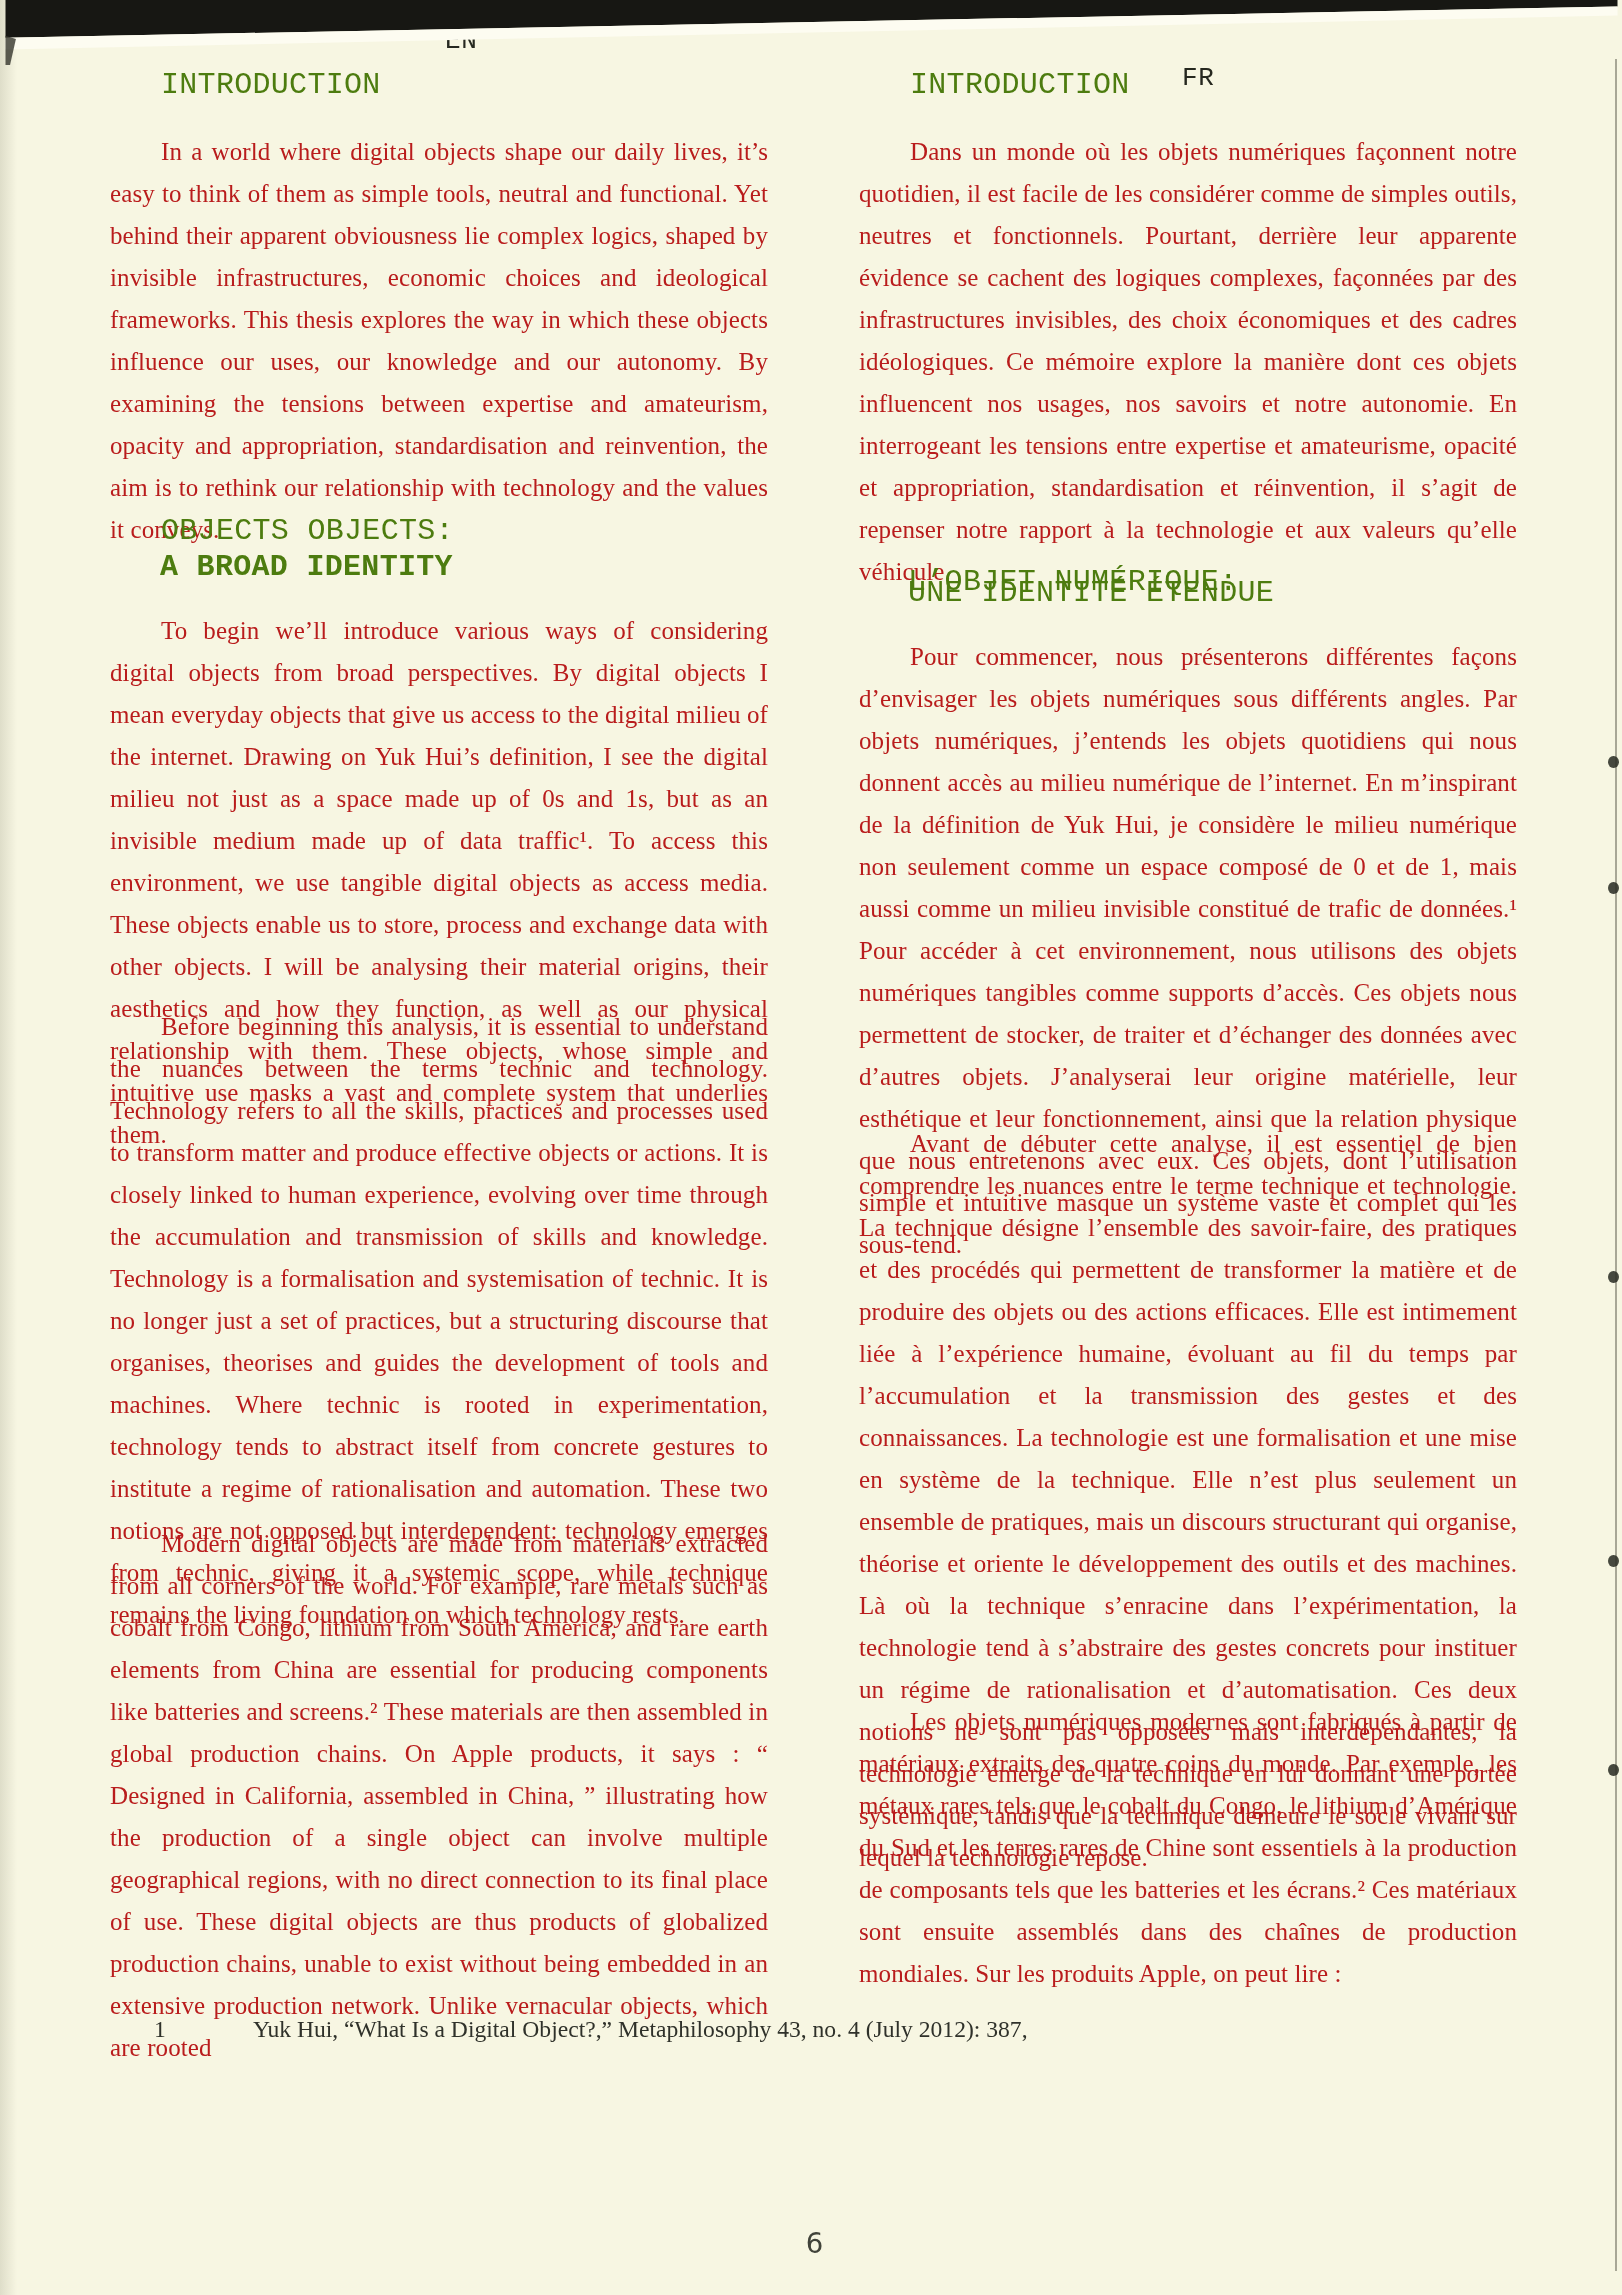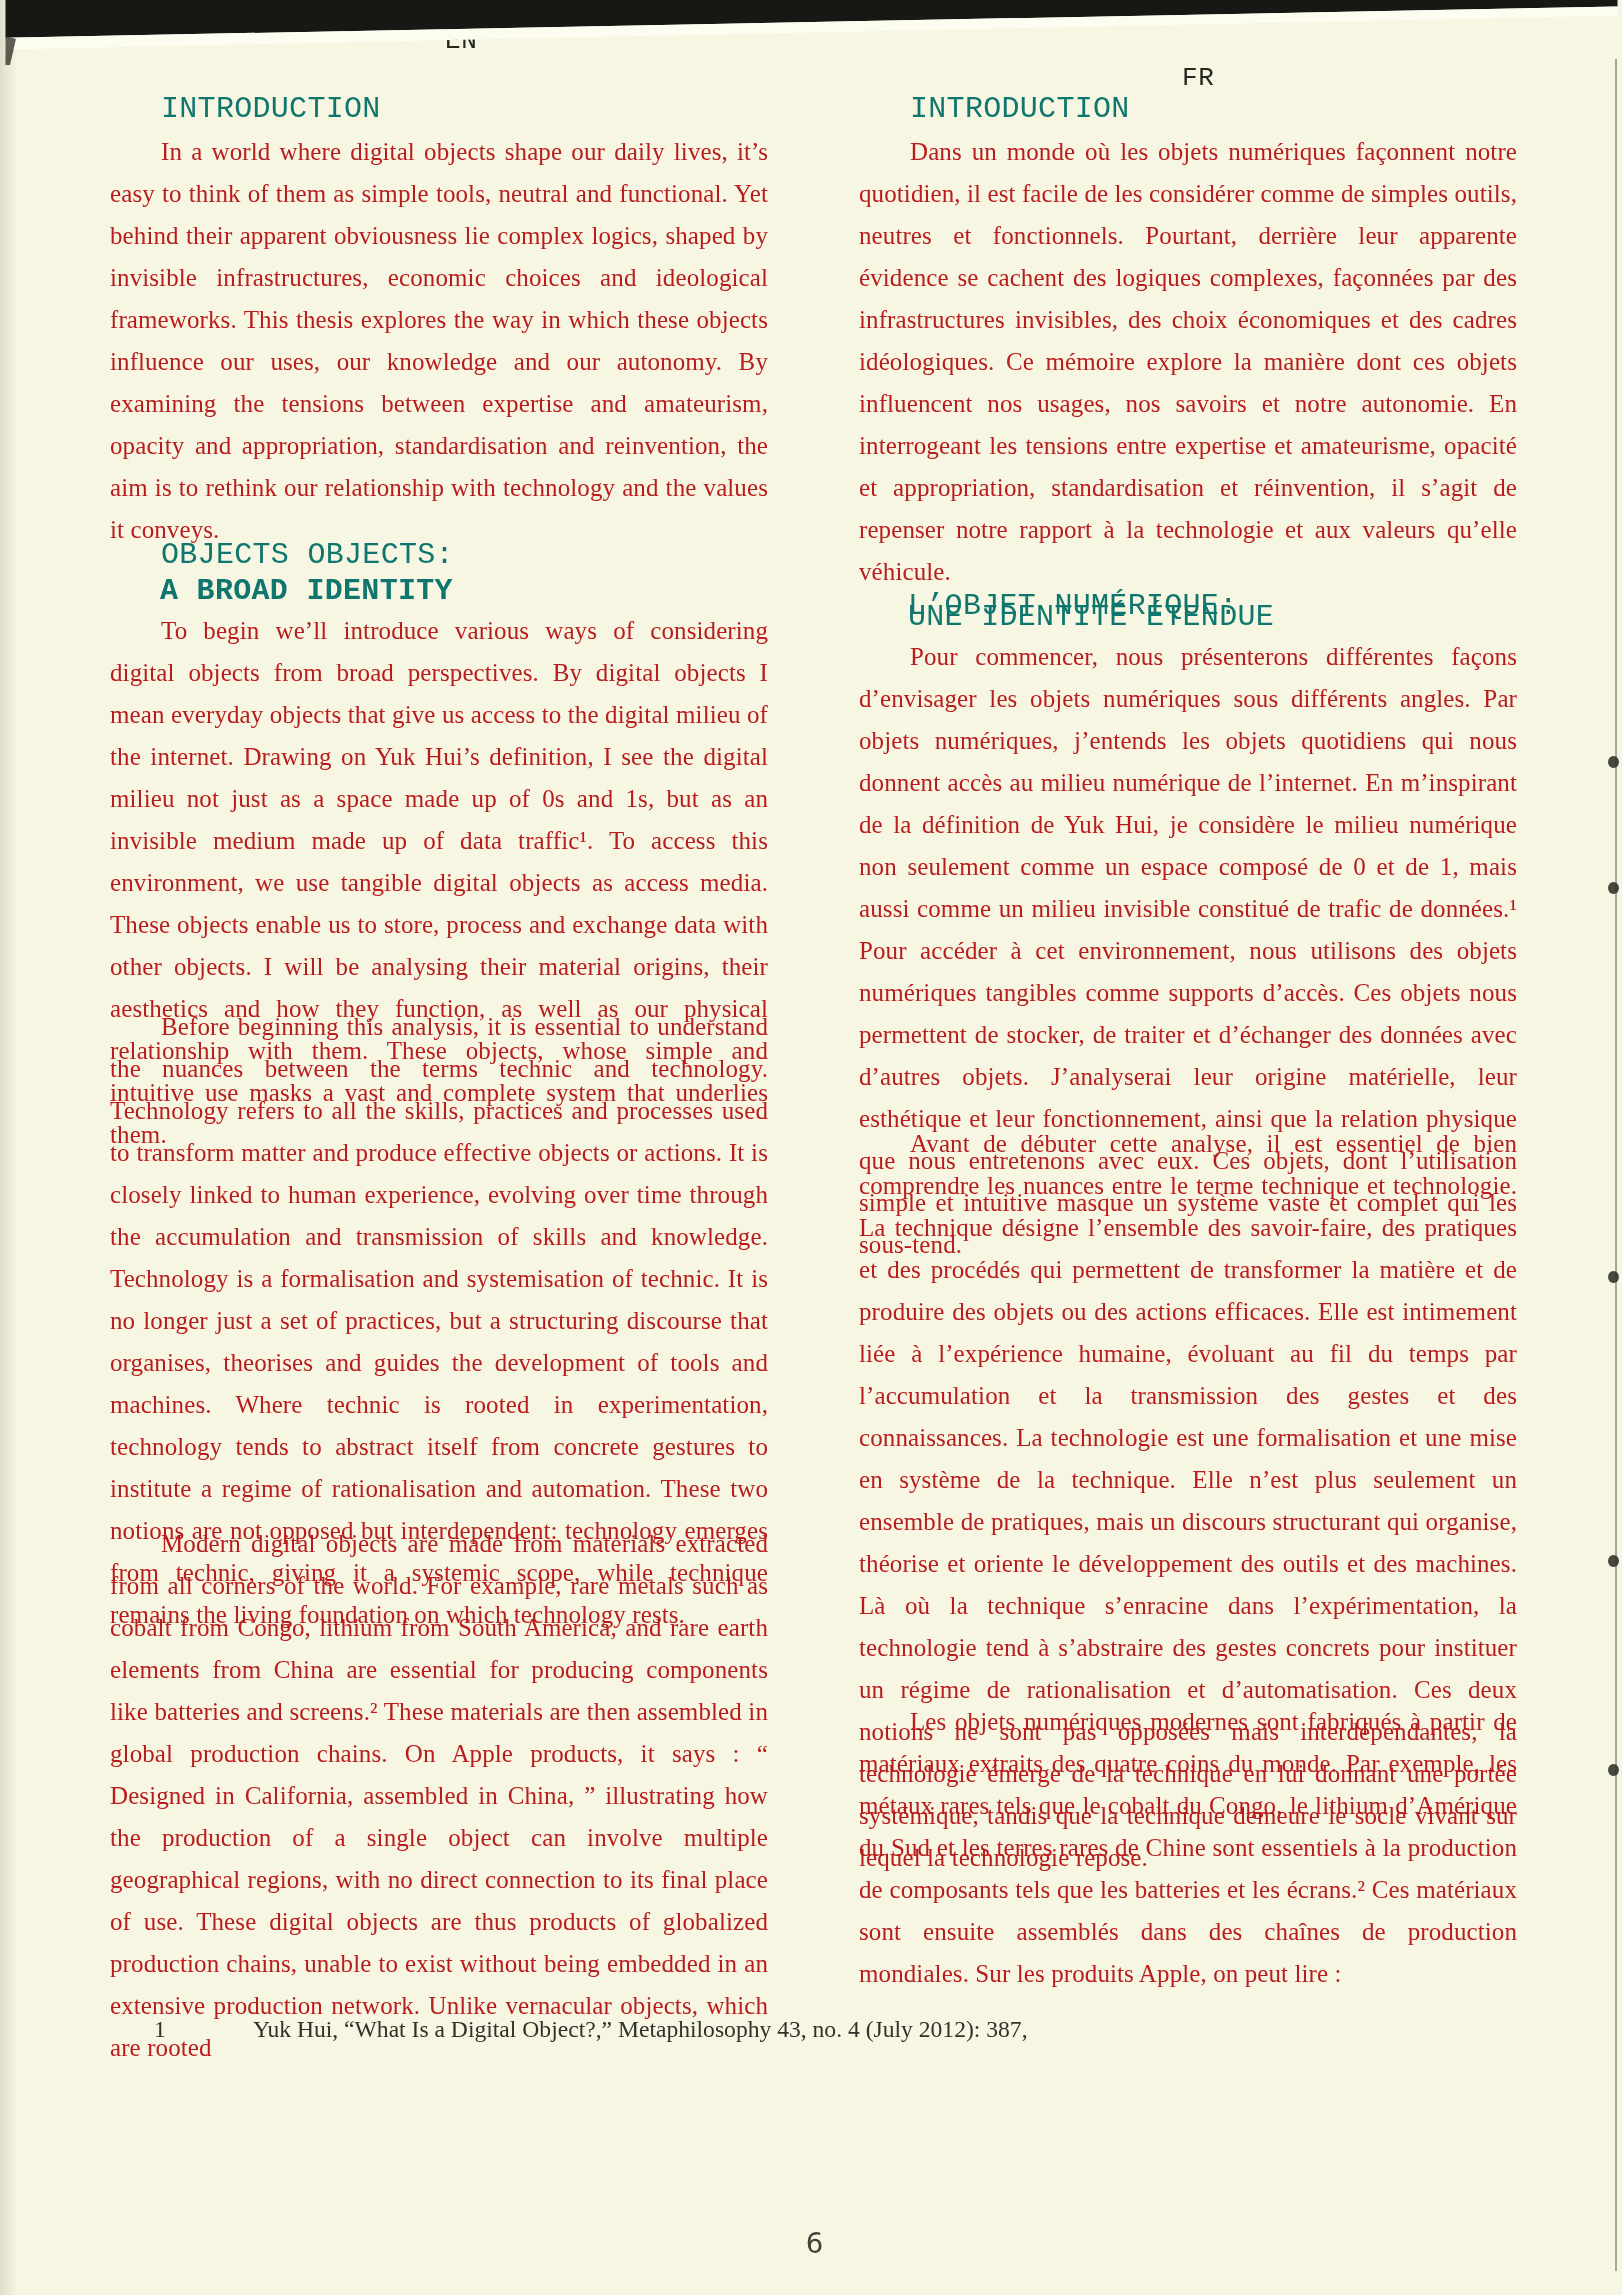--- a/index.html
+++ b/index.html
@@ -23,24 +23,23 @@
   }
   .lang-label {
     position: absolute;
     font-size: 26px;
     color: #26281f;
     letter-spacing: 0.7px;
   }
   .sec-title {
     position: absolute;
     font-size: 30px;
-    color: #0f766e;
+    color: #4d7c0f;
     letter-spacing: 0.3px;
     white-space: nowrap;
-    margin-top: 24px;
   }
   .body-para {
     position: absolute;
     width: 658px;
     font-size: 25px;
     line-height: 42px;
     text-align: justify;
     text-indent: 51px;
     letter-spacing: 0.1px;
     color: #b91c1c;

